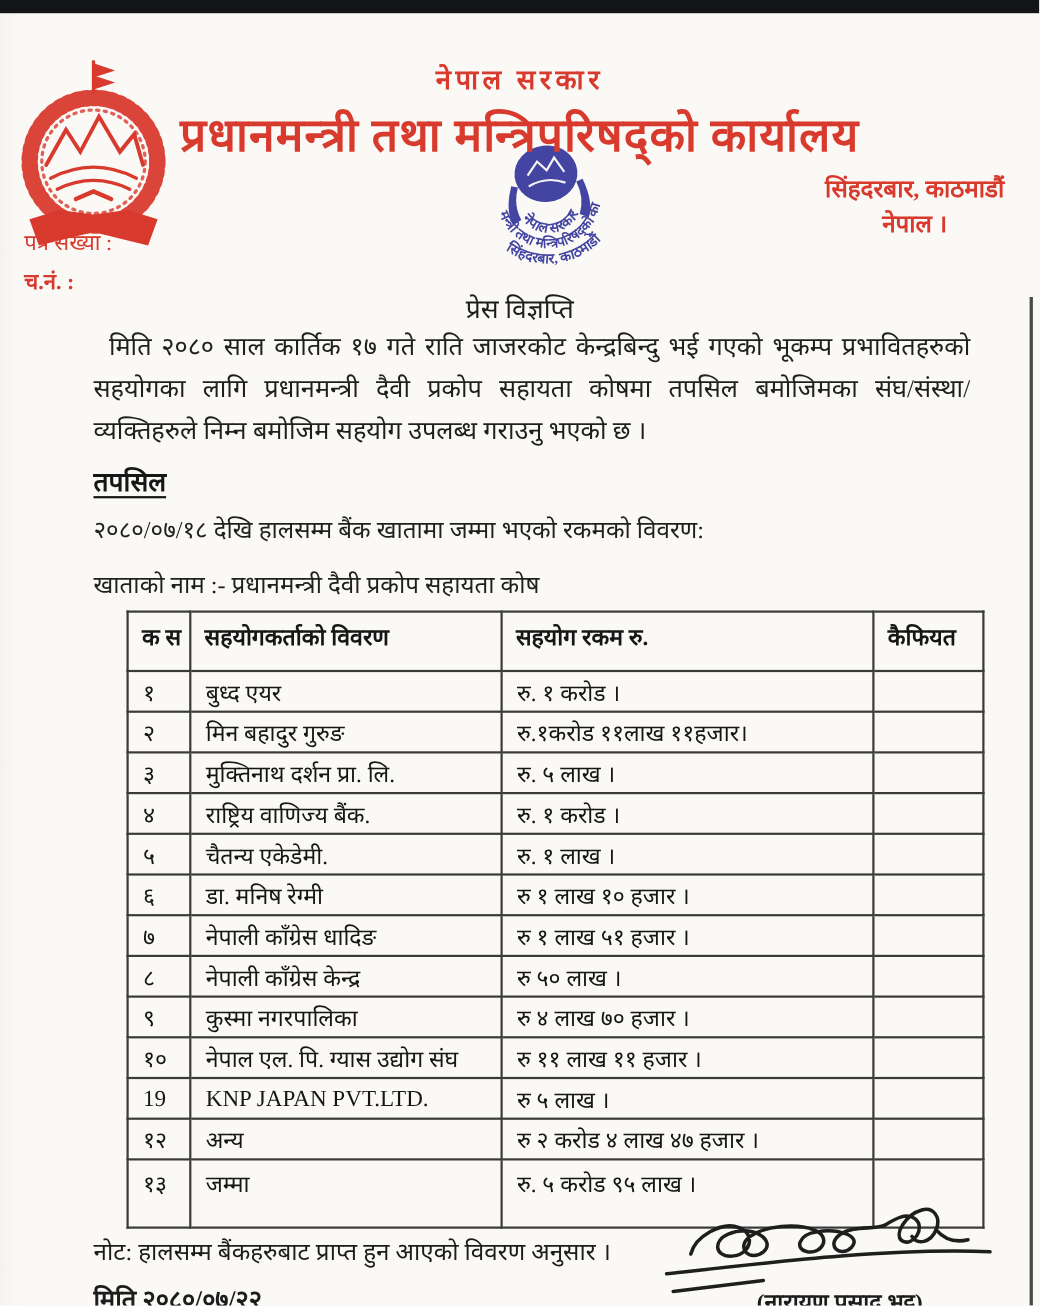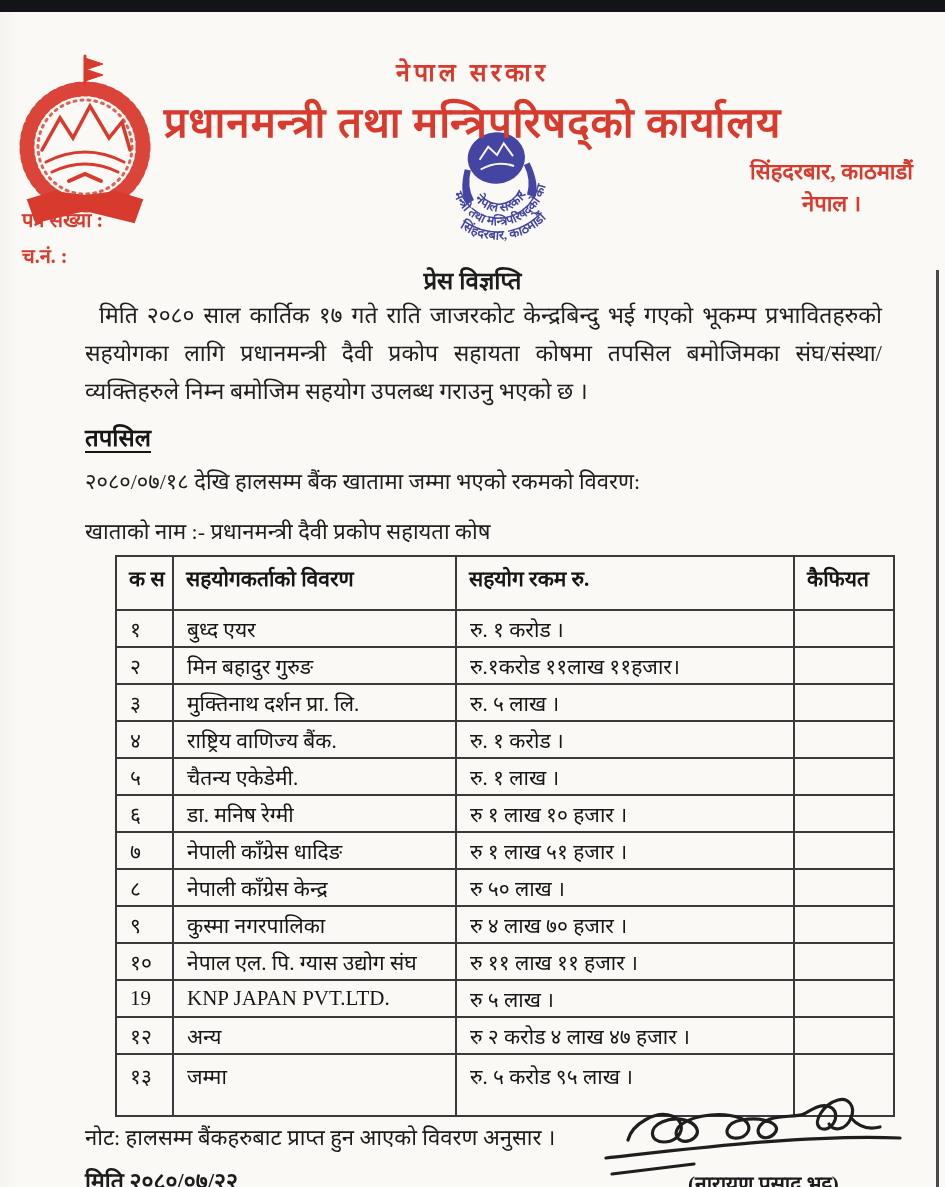--- a/index.html
+++ b/index.html
@@ -11,29 +11,29 @@
   .topbar { position:absolute; left:0; top:0; width:945px; height:12px; background:#121418; }
   .edge-right { position:absolute; left:936px; top:270px; width:3px; height:917px; background:#2a2a2a; opacity:.85; }
 
   .red { color:#d93a2e; }
   .gov-line { position:absolute; left:0; right:0; top:54px; text-align:center;
       font-size:25px; font-weight:bold; letter-spacing:4px; }
   .office-line { position:absolute; left:0; right:0; top:92px; text-align:center;
       font-size:42px; font-weight:bold; letter-spacing:1px; }
   .address { position:absolute; right:32px; top:156px; text-align:center;
       font-size:22px; line-height:32px; font-weight:bold; }
-  .letter-no { position:absolute; left:22px; top:206px; font-size:20px; font-weight:bold; }
+  .letter-no { position:absolute; left:22px; top:206px; font-size:20px; font-weight:normal; }
   .ch-no { position:absolute; left:22px; top:242px; font-size:20px; font-weight:bold; }
 
   .emblem { position:absolute; left:14px; top:50px; width:142px; height:188px; }
   .stamp { position:absolute; left:418px; top:128px; width:168px; height:168px;
       transform:rotate(-6deg); opacity:.88; }
 
   .press-title { position:absolute; left:0; right:0; top:263px; text-align:center;
-      font-size:24px; font-weight:bold; color:#1d1d1d; }
+      font-size:24px; font-weight:normal; color:#1d1d1d; }
   .press-body { position:absolute; left:85px; top:297px; width:797px;
       font-size:23px; line-height:38px; text-align:justify; text-indent:14px; color:#1f1f1f; }
 
   .tapasil { position:absolute; left:85px; top:420px; font-size:24px; font-weight:bold;
       text-decoration:underline; text-underline-offset:5px; color:#161616; }
   .detail-line1 { position:absolute; left:85px; top:465px; font-size:22px; color:#1f1f1f; }
   .detail-line2 { position:absolute; left:85px; top:515px; font-size:22px; color:#1f1f1f;font-family:Liberation Serif, serif; }
 
   table.donations { position:absolute; left:115px; top:555px; width:778px;
       border-collapse:collapse; font-size:21px; color:#161616; table-layout:fixed; }

